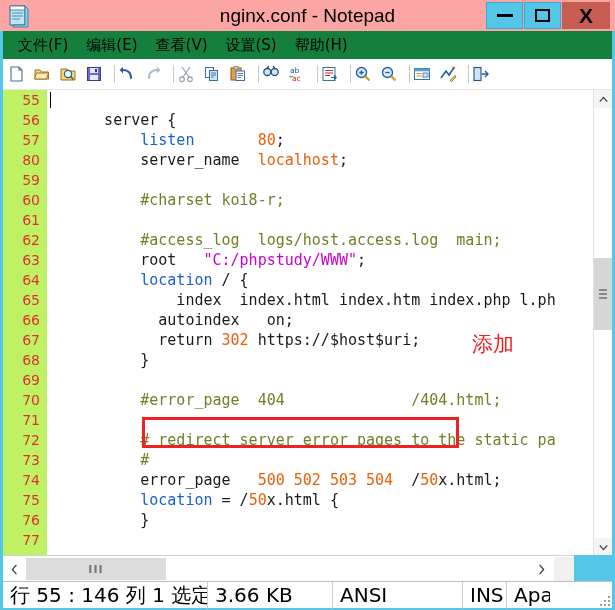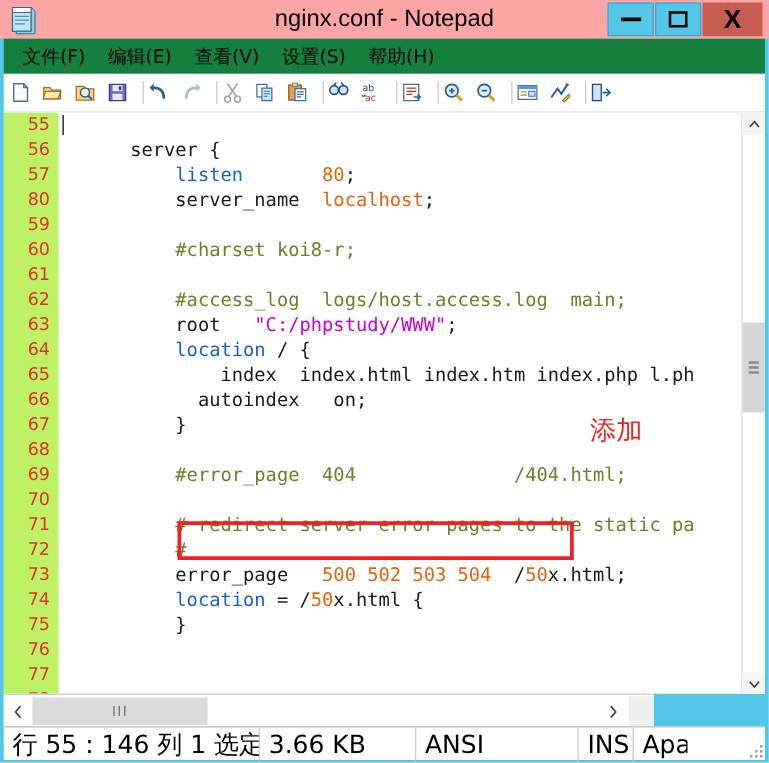--- a/index.html
+++ b/index.html
@@ -107,22 +107,22 @@
   }
   .vsb-up{top:0;}
   .vsb-dn{bottom:0;}
   .vsb-thumb{
     position:absolute;left:0;top:168px;width:18px;height:72px;background:#d6d6d6;
   }
   .vsb-grip{position:absolute;left:5px;top:31px;width:8px;height:1.5px;background:#8a8a8a;}
 
   
   .hsb{
-    position:absolute;left:3px;top:555px;width:520px;height:26px;
-    background:#ffffff;box-sizing:border-box;border-top:1px solid #d0d0d0;
+    position:absolute;left:3px;top:555px;width:571px;height:26px;
+    background:#ffffff;box-sizing:border-box;border-top:1px solid #d0d0d0;font-weight:bold;
   }
   .hsb-l,.hsb-r{
     position:absolute;top:1px;width:22px;height:24px;background:#ffffff;
     display:flex;align-items:center;justify-content:center;font-size:12px;color:#555;
   }
   .hsb-l{left:0;}
   .hsb-r{right:22px;}
   .hsb-thumb{
     position:absolute;left:23px;top:2px;width:140px;height:22px;background:#dcdcdc;
     display:flex;align-items:center;justify-content:center;
@@ -358,20 +358,21 @@
         <div class="row"><span class="code"><span class="k-txt">        </span><span class="k-kw">listen</span><span class="k-txt">       </span><span class="k-num">80</span><span class="k-txt">;</span></span></div>
         <div class="row"><span class="code"><span class="k-txt">        server_name  </span><span class="k-num">localhost</span><span class="k-txt">;</span></span></div>
         <div class="row"><span class="code">&nbsp;</span></div>
         <div class="row"><span class="code"><span class="k-cmt">        #charset koi8-r;</span></span></div>
         <div class="row"><span class="code">&nbsp;</span></div>
         <div class="row"><span class="code"><span class="k-cmt">        #access_log  logs/host.access.log  main;</span></span></div>
         <div class="row"><span class="code"><span class="k-txt">        root   </span><span class="k-str">"C:/phpstudy/WWW"</span><span class="k-txt">;</span></span></div>
         <div class="row"><span class="code"><span class="k-txt">        </span><span class="k-kw">location</span><span class="k-txt"> / {</span></span></div>
         <div class="row"><span class="code"><span class="k-txt">            index  index.html index.htm index.php l.ph</span></span></div>
         <div class="row"><span class="code"><span class="k-txt">          autoindex   on;</span></span></div>
+        <div class="row"><span class="code"><span class="k-txt">          return </span><span class="k-num">302</span><span class="k-txt"> https://$host$uri;</span></span></div>
         <div class="row"><span class="code"><span class="k-txt">        }</span></span></div>
         <div class="row"><span class="code">&nbsp;</span></div>
         <div class="row"><span class="code"><span class="k-cmt">        #error_page  404              /404.html;</span></span></div>
         <div class="row"><span class="code">&nbsp;</span></div>
         <div class="row"><span class="code"><span class="k-cmt">        # redirect server error pages to the static pa</span></span></div>
         <div class="row"><span class="code"><span class="k-cmt">        #</span></span></div>
         <div class="row"><span class="code"><span class="k-txt">        error_page   </span><span class="k-num">500 502 503 504</span><span class="k-txt">  /</span><span class="k-num">50</span><span class="k-txt">x.html;</span></span></div>
         <div class="row"><span class="code"><span class="k-txt">        </span><span class="k-kw">location</span><span class="k-txt"> = /</span><span class="k-num">50</span><span class="k-txt">x.html {</span></span></div>
         <div class="row"><span class="code"><span class="k-txt">        }</span></span></div>
         <div class="row"><span class="code">&nbsp;</span></div>

